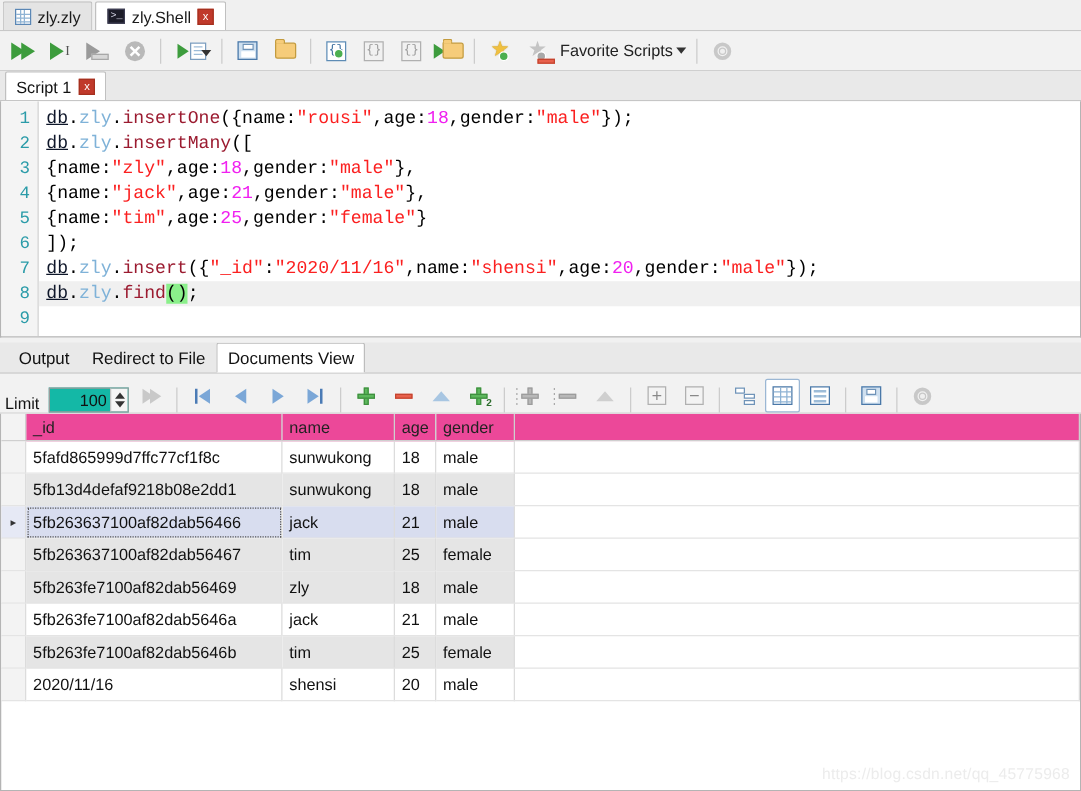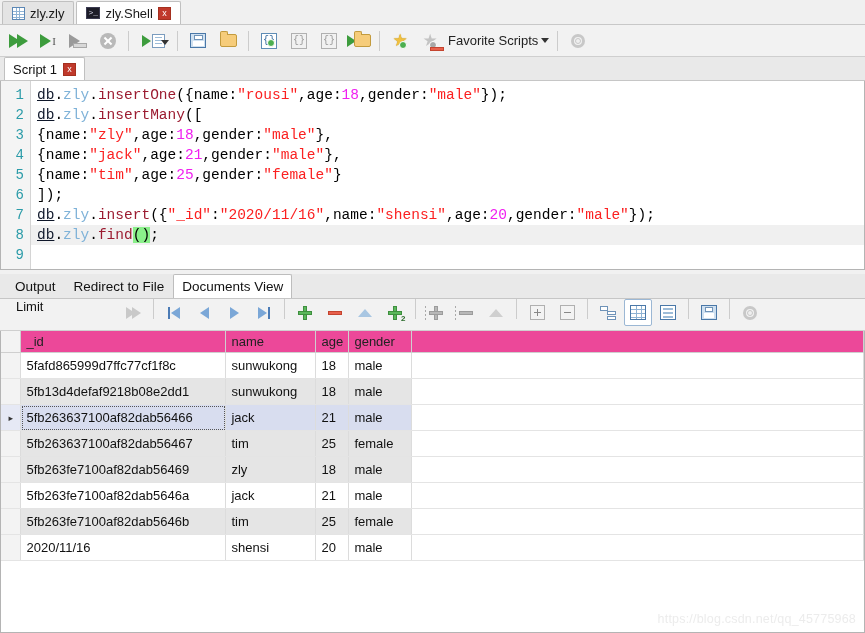--- a/index.html
+++ b/index.html
@@ -217,28 +217,28 @@
     background: #ffffff;
     border-color: #bdbdbd;
     border-radius: 2px 2px 0 0;
   }
 
   
   .restoolbar {
     height: 31px; flex: none;
     background: #f2f2f2;
     border-bottom: 1px solid #cfcfcf;
-    display: flex; align-items: flex-start;
-    padding: 0 16px; gap: 2px;
+    display: flex; align-items: flex-end;
+    padding: 0 4px; gap: 2px;
   }
   .limitlbl { font-size: 13px; color: #111; margin-right: 6px; }
   .spin {
     width: 64px; height: 20px;
     border: 1px solid #9a9a9a;
-    background: #ef4444;
+    background: #14b8a6;
     display: flex; align-items: center;
     box-sizing: border-box;
     margin-right: 2px;
     margin-top: 40px;
   }
   .spin input {
     flex: 1; border: none; outline: none;
     text-align: right;
     font-family: "Liberation Sans", sans-serif;
     font-size: 13px; color: #111;

